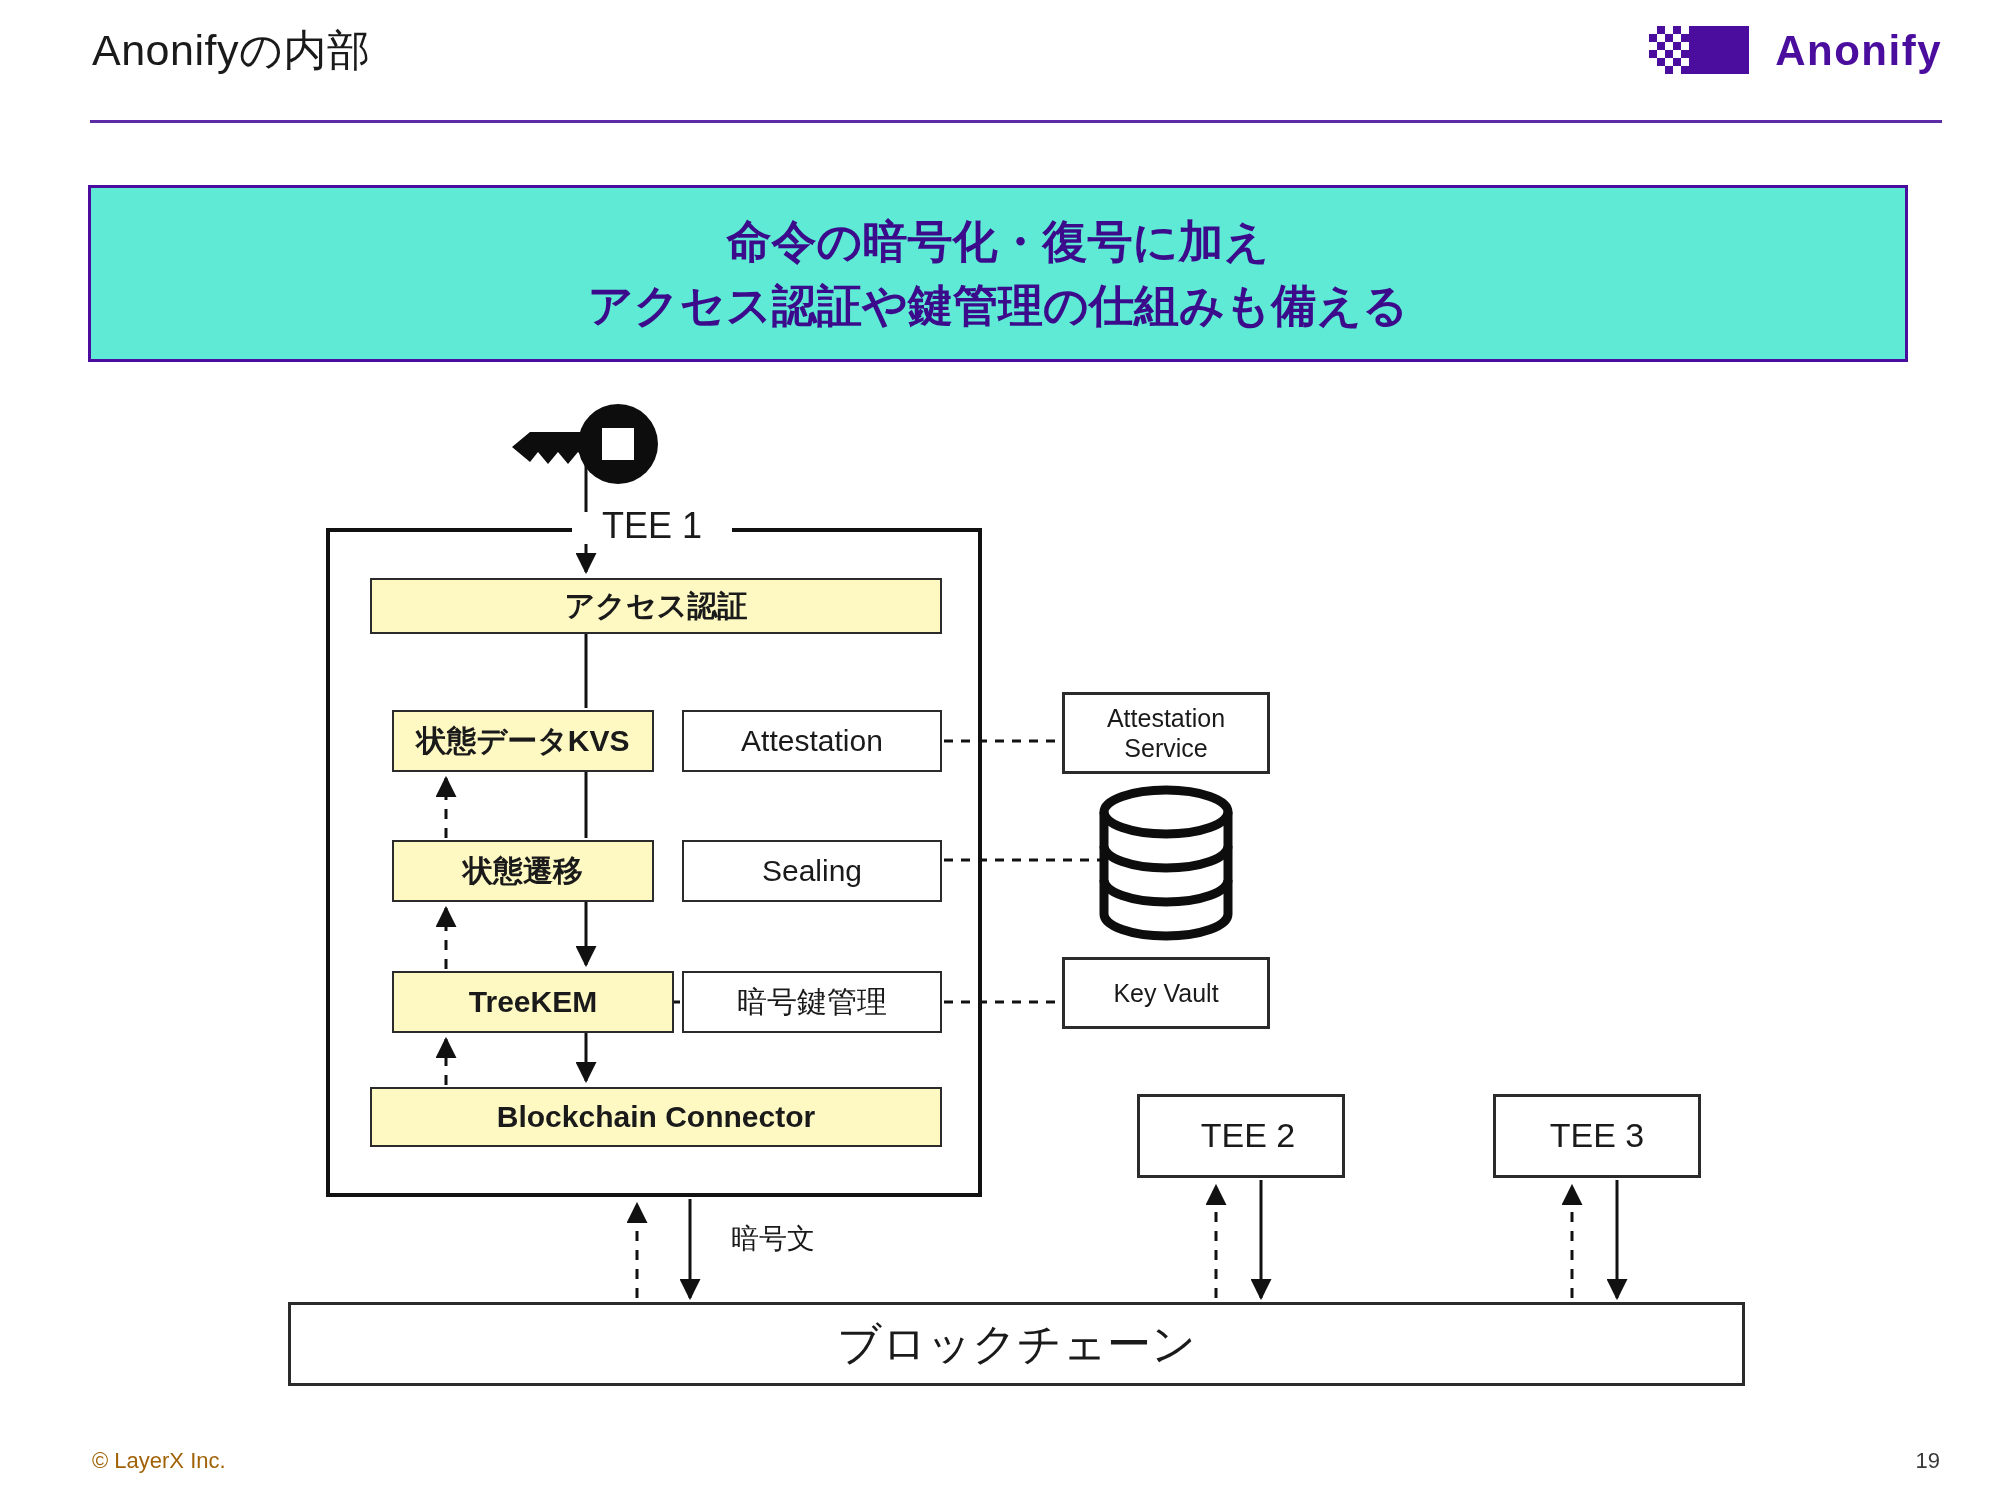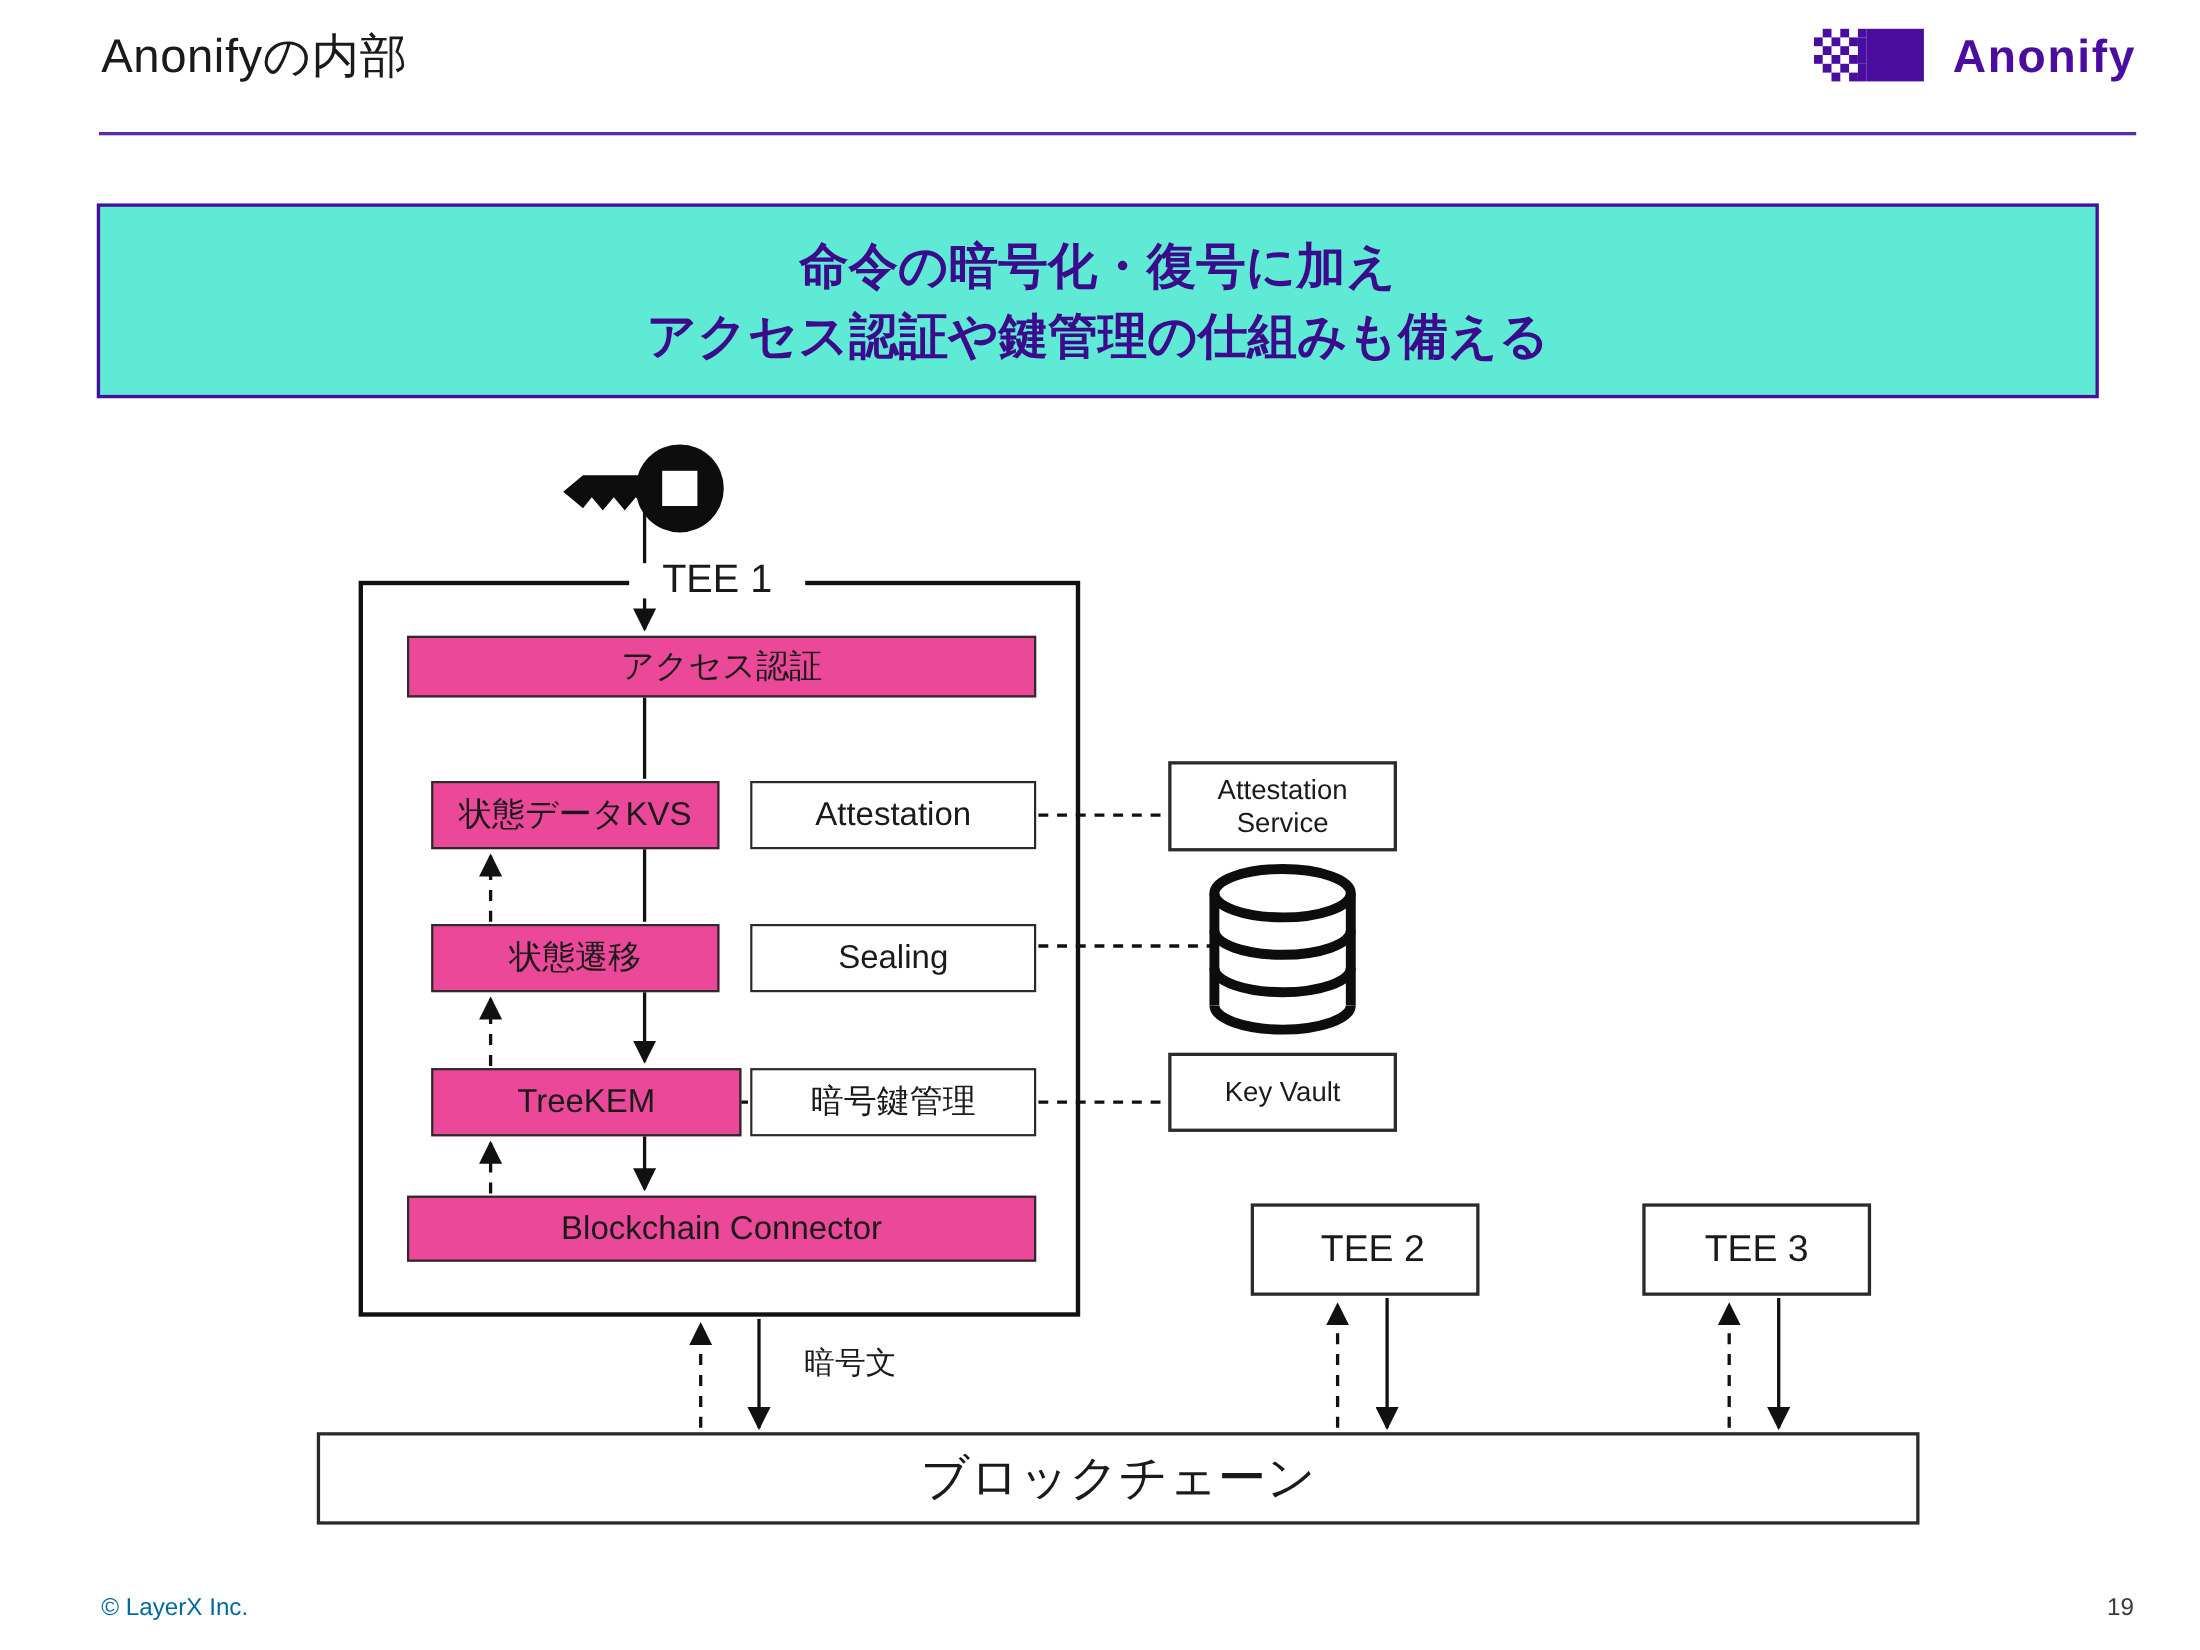--- a/index.html
+++ b/index.html
@@ -94,21 +94,21 @@
     box-sizing: border-box;
     display: flex;
     align-items: center;
     justify-content: center;
     text-align: center;
     color: #1a1a1a;
     background: #ffffff;
     border: 2px solid #2b2b2b;
     line-height: 1.22;
   }
-  .nodebox.filled { background: #ec4899; }
+  .nodebox.filled { background: #fef9c3; font-weight: bold; }
   .nodebox.thick { border-width: 3px; }
 
   #tee1-frame {
     position: absolute;
     left: 326px;
     top: 528px;
     width: 656px;
     height: 669px;
     box-sizing: border-box;
     border: 4px solid #111111;
@@ -157,21 +157,21 @@
     padding-left: 39px;
   }
   #label-ciphertext { left: 692px; top: 1220px; }
 
   
   #footer-copyright {
     position: absolute;
     left: 92px;
     bottom: 26px;
     font-size: 22px;
-    color: #0369a1;
+    color: #a16207;
   }
   #footer-pageno {
     position: absolute;
     right: 60px;
     bottom: 26px;
     font-size: 22px;
     color: #3a3a3a;
   }
 </style>
 </head>

